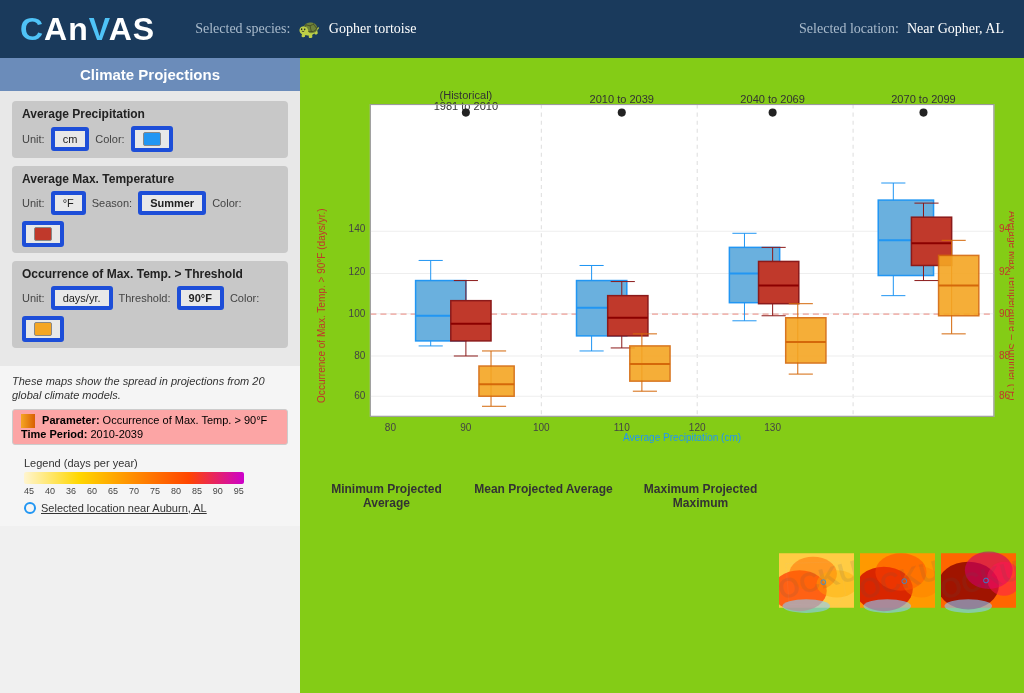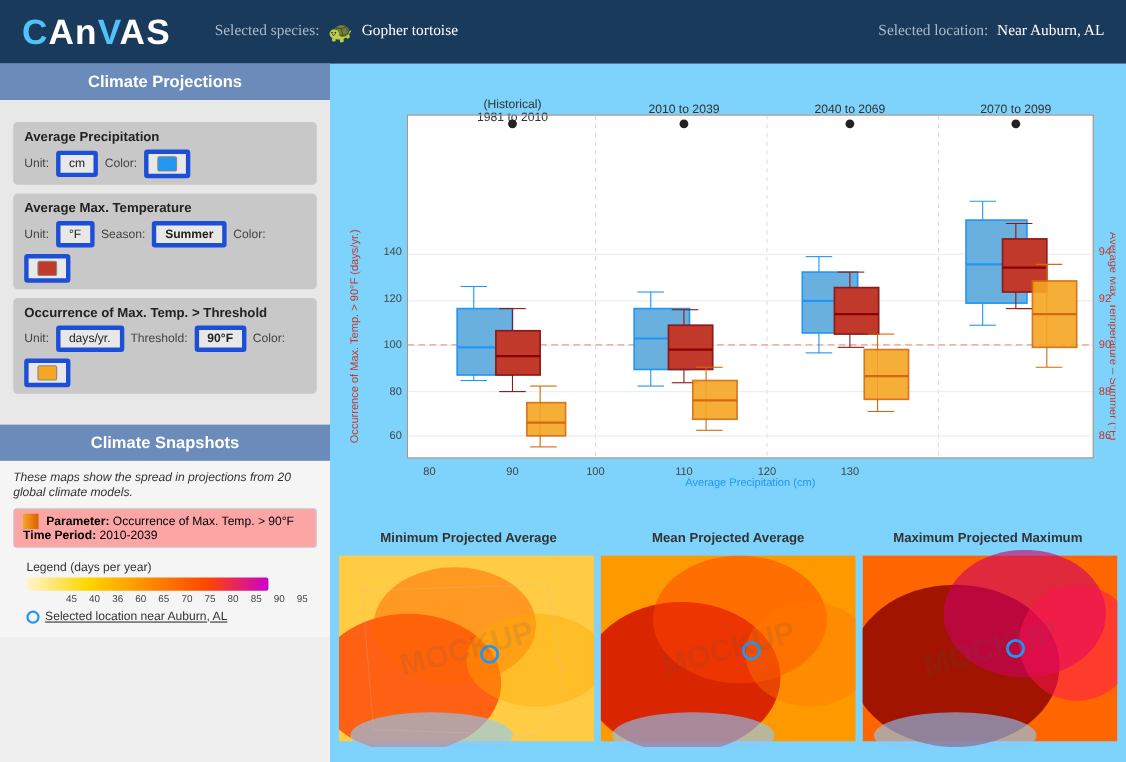--- a/index.html
+++ b/index.html
@@ -55,21 +55,21 @@
     .section-header {
       background: #6b8cba;
       color: white;
       text-align: center;
       padding: 8px;
       font-size: 15px;
       font-weight: bold;
     }
 
     .controls-area {
-      padding: 20px 12px;
+      padding: 10px 12px;
       background: #e8e8e8;
       flex: none;
     }
 
     .control-group {
       background: #c8c8c8;
       border-radius: 4px;
       padding: 6px 10px;
       margin-bottom: 8px;
     }
@@ -159,21 +159,20 @@
       background: linear-gradient(to right, #fff5d0, #ffd700, #ff8c00, #ff4500, #cc00cc);
       border-radius: 2px;
       margin-bottom: 2px;
     }
     .legend-ticks {
       display: flex;
       justify-content: space-between;
       width: 220px;
       font-size: 9px;
       color: #444;
-      margin-left: 36px;
     }
     .selected-loc {
       display: flex;
       align-items: center;
       gap: 5px;
       margin-top: 6px;
       font-size: 11px;
       color: #333;
       text-decoration: underline;
     }
@@ -183,35 +182,35 @@
       border: 2px solid #2196F3;
       border-radius: 50%;
       background: transparent;
     }
 
     
     #right-panel {
       flex: 1;
       display: flex;
       flex-direction: column;
-      background: #7dd3fc;
+      background: #84cc16;
     }
 
     
     #chart-area {
       flex: 1;
       position: relative;
       padding: 10px 10px 5px 10px;
     }
 
     
     #maps-area {
       height: 215px;
       display: flex;
-      flex-direction: column;
+      flex-direction: row;
       padding: 4px 8px 14px 8px;
     }
 
     .maps-title-row {
       display: flex;
       justify-content: space-around;
       font-size: 12px;
       font-weight: bold;
       color: #333;
       margin-bottom: 4px;
@@ -260,21 +259,21 @@
     <span style="color:#4fc3f7">C</span><span style="color:white">An</span><span style="color:#4fc3f7">V</span><span style="color:white">AS</span>
   </div>
   <div class="header-info">
     <span class="label">Selected species:</span>
     <span class="tortoise-icon">🐢</span>
     <span class="value">Gopher tortoise</span>
   </div>
   <div class="header-separator"></div>
   <div class="header-info">
     <span class="label">Selected location:</span>
-    <span class="value">Near Auburn, AL</span>
+    <span class="value">Near Gopher, AL</span>
   </div>
 </div>
 
 <div id="main">
 
   <div id="left-panel">
 
     <div class="section-header">
       <span>Climate Projections</span>
     </div>
@@ -316,23 +315,20 @@
           <span class="pill-label">Color:</span>
           <span class="pill">
             <span class="color-swatch" style="background:#f5a623"></span>
           </span>
         </div>
       </div>
 
     </div>
 
     <div class="snapshots-section">
-      <div class="section-header">
-        <span>Climate Snapshots</span>
-      </div>
       <div class="snapshots-content">
         <p>These maps show the spread in projections from 20 global climate models.</p>
         <div class="param-box">
           <span class="orange-swatch"></span>
           <strong>Parameter:</strong> Occurrence of Max. Temp. &gt; 90°F<br>
           <strong>Time Period:</strong> 2010-2039
         </div>
         <div class="legend-area">
           <div class="legend-title">Legend (days per year)</div>
           <div class="legend-bar"></div>

